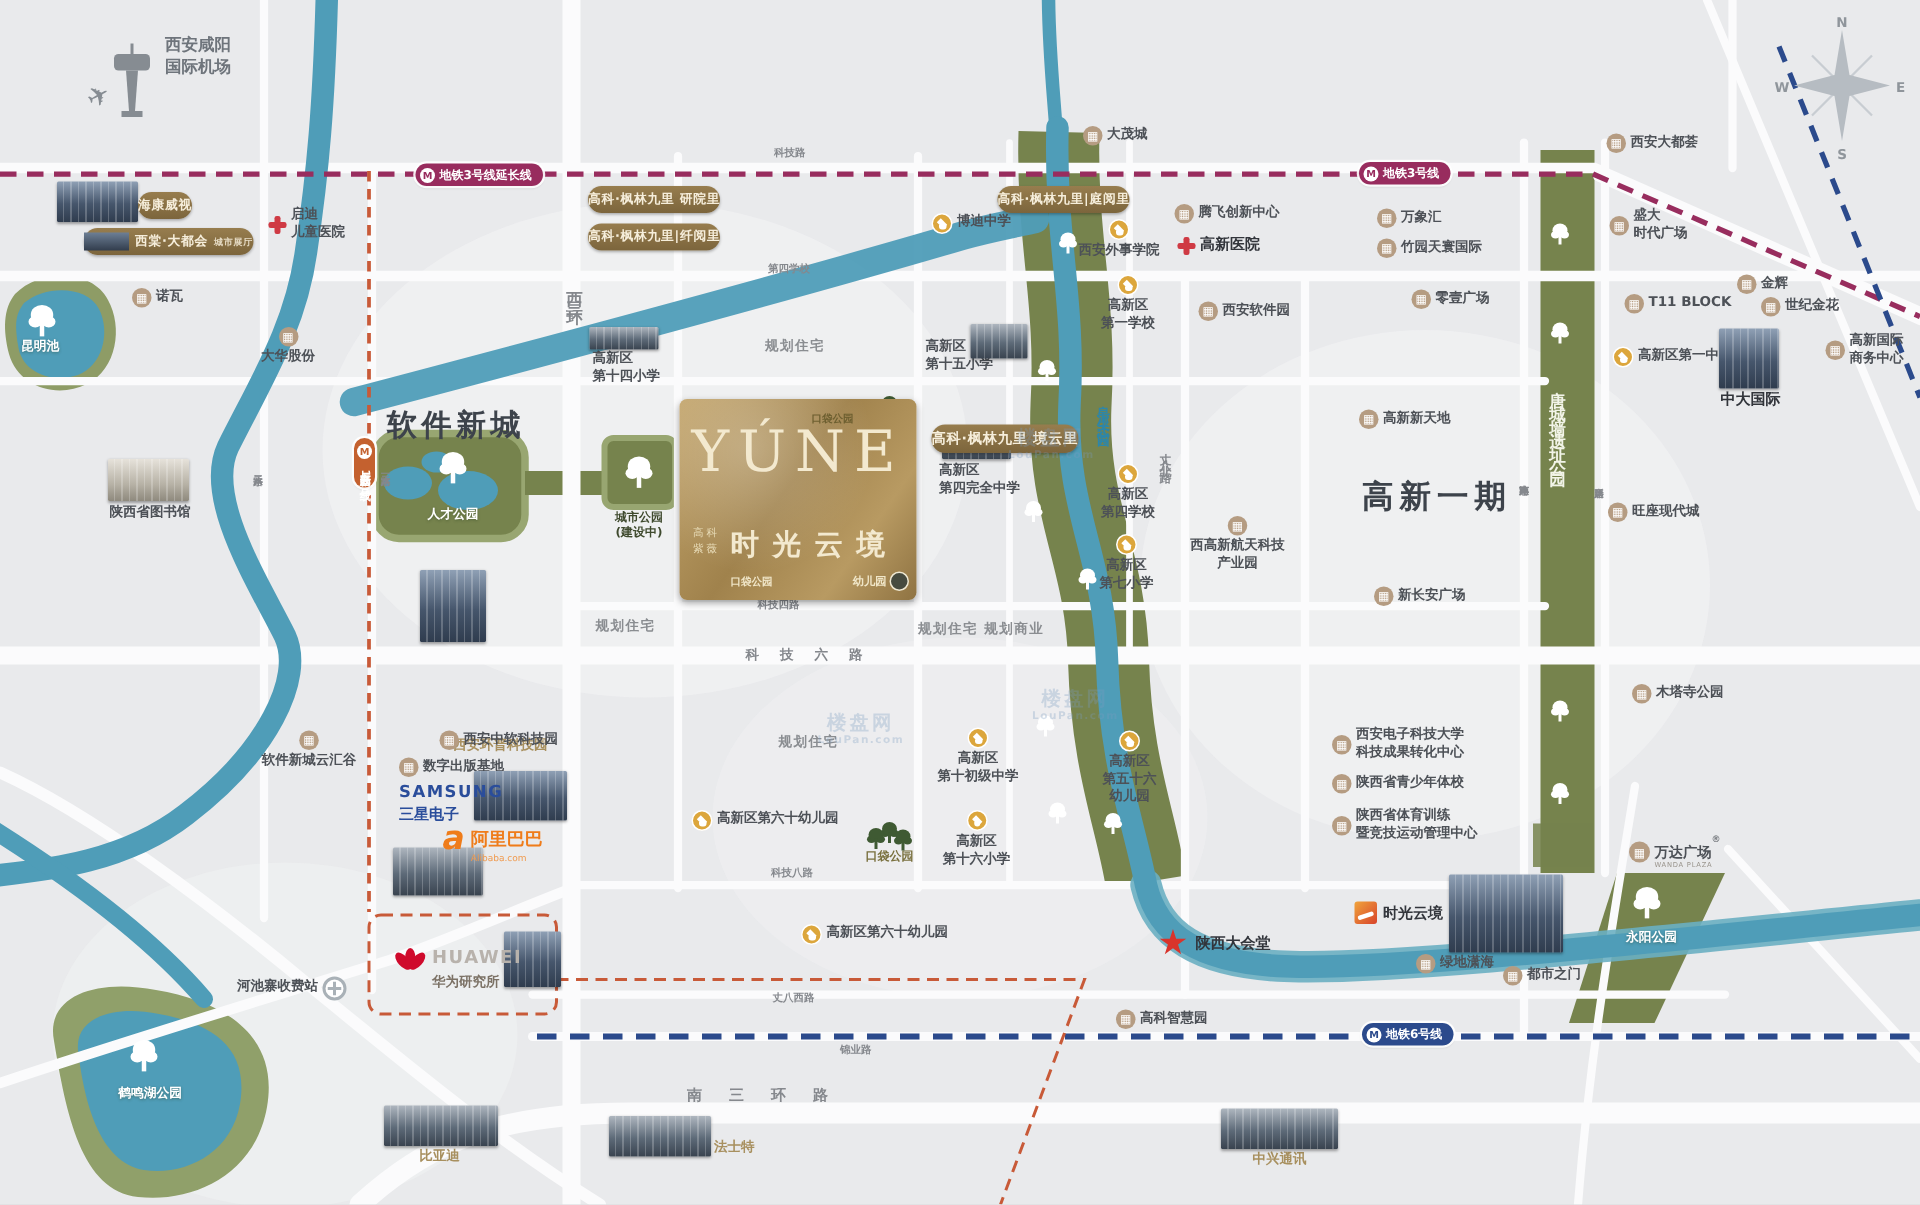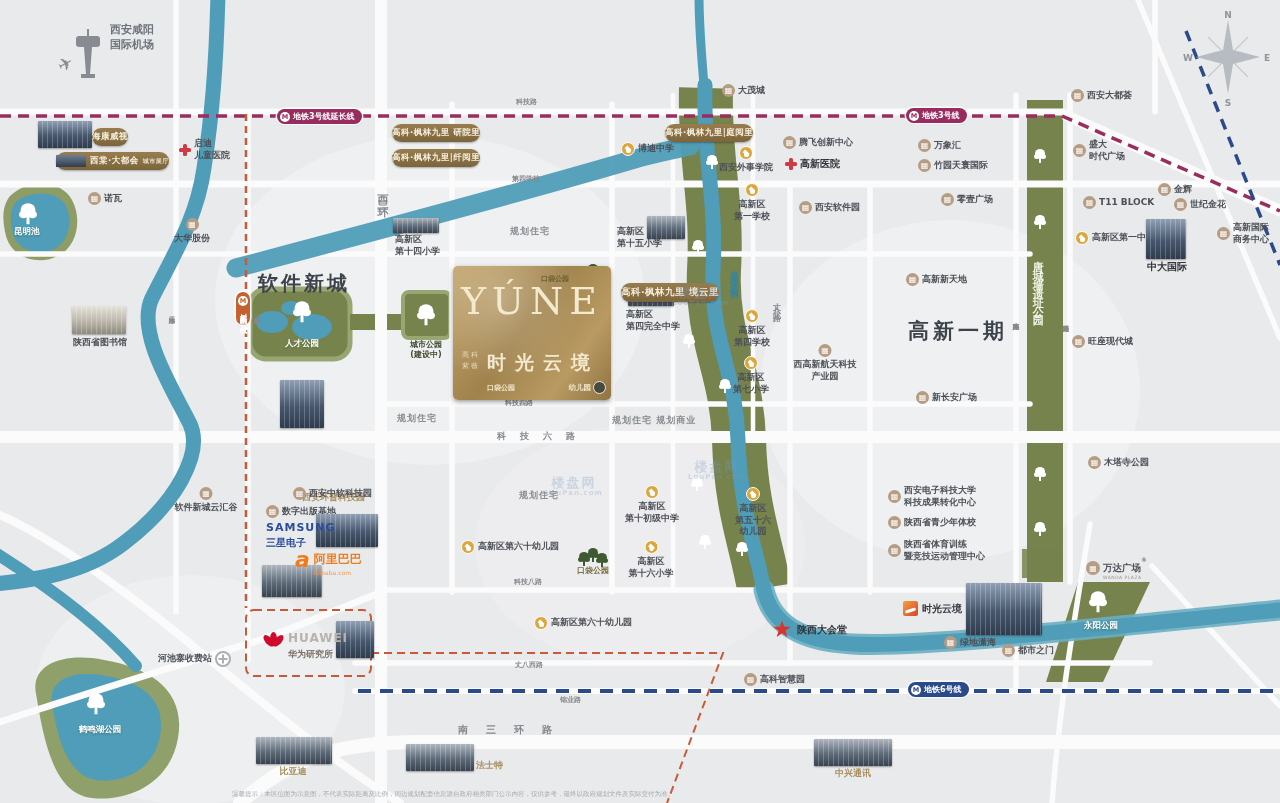--- a/index.html
+++ b/index.html
@@ -653,14 +653,13 @@
       <div class="wm" style="left: 545px; top: 476px;">
         <div class="t">楼盘网</div>
         <div class="s">LouPan.com</div>
       </div>
       <div class="wm" style="left: 688px; top: 460px;">
         <div class="t">楼盘网</div>
         <div class="s">LouPan.com</div>
       </div>
     </div>
 
-  <div id="disclaimer">温馨提示：本区位图为示意图，不代表实际距离及比例，周边规划配套信息源自政府相关部门公示内容，仅供参考，最终以政府规划文件及实际交付为准。</div>
 </div>
 
 </body></html>

